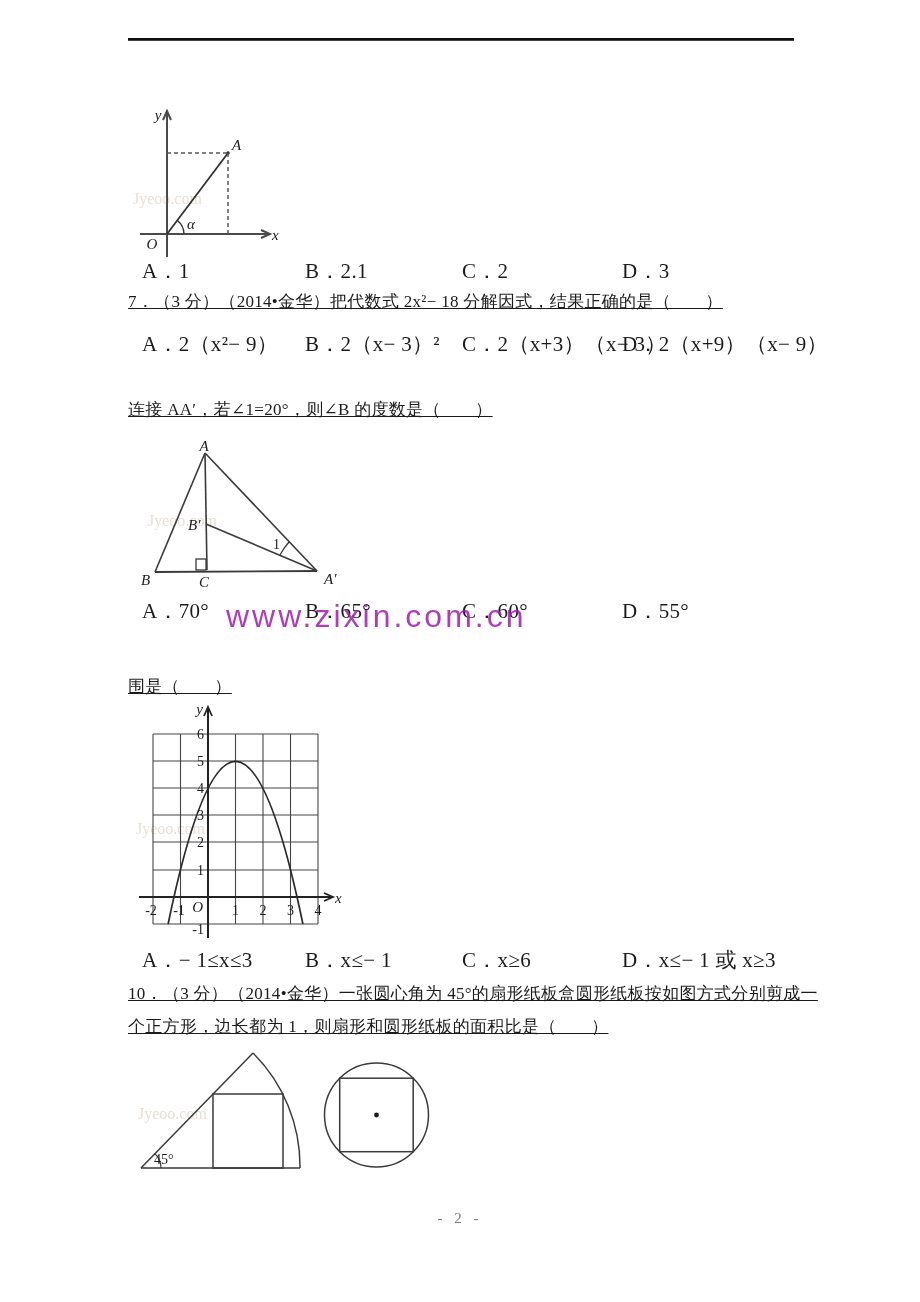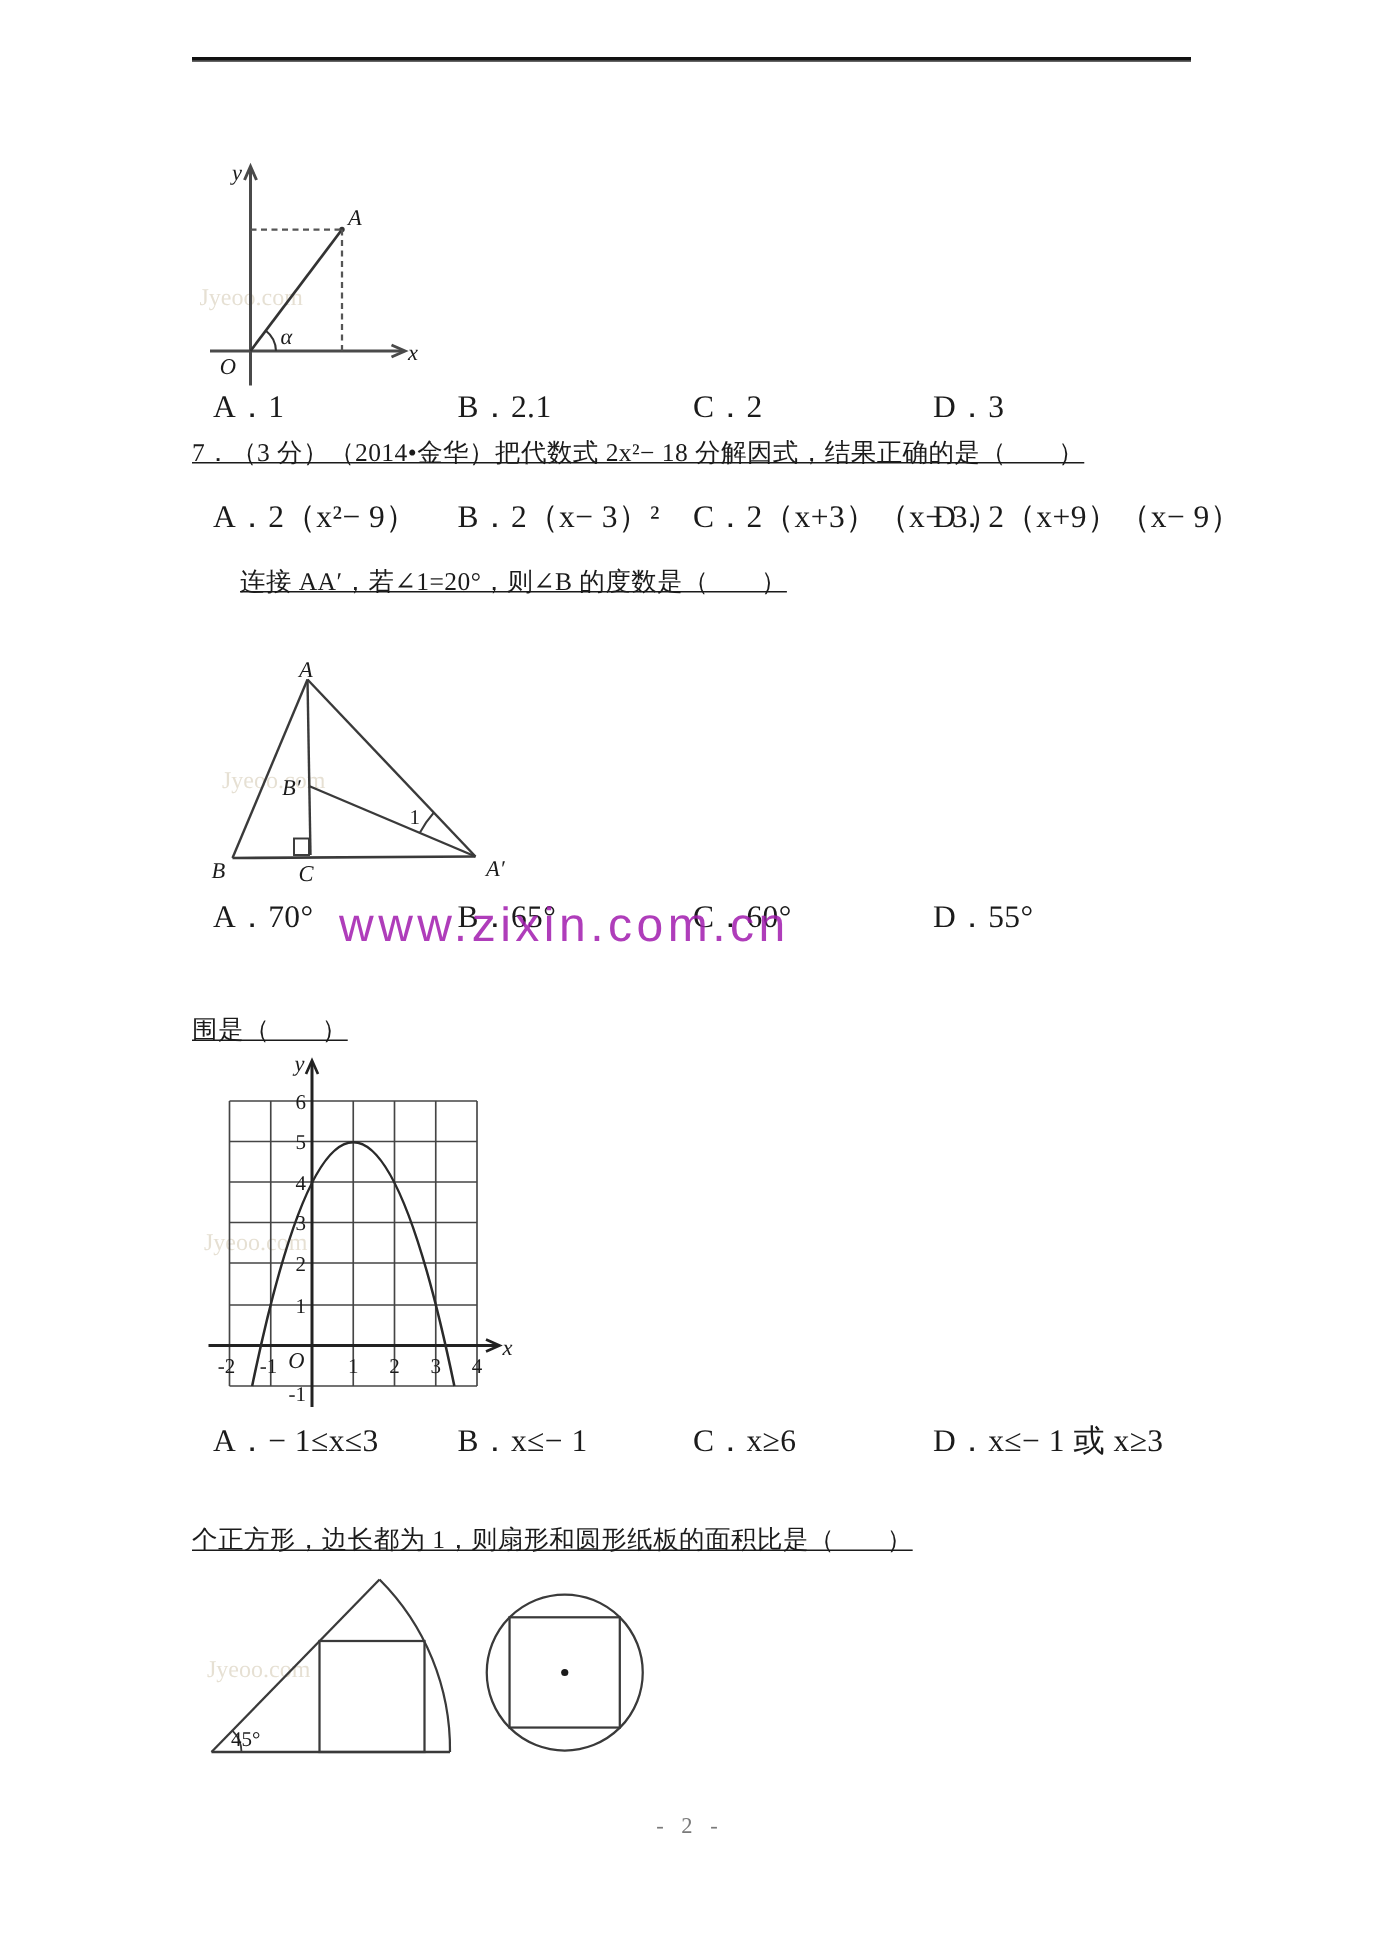--- a/index.html
+++ b/index.html
@@ -74,21 +74,21 @@
   <div class="opt cB row6">B．2.1</div>
   <div class="opt cC row6">C．2</div>
   <div class="opt cD row6">D．3</div>
 
   <div class="qtext" style="top:291px;">7．（3 分）（2014•金华）把代数式 2x²− 18 分解因式，结果正确的是（　　）</div>
   <div class="opt cA row7">A．2（x²− 9）</div>
   <div class="opt cB row7">B．2（x− 3）²</div>
   <div class="opt cC row7">C．2（x+3）（x− 3）</div>
   <div class="opt cD row7">D．2（x+9）（x− 9）</div>
 
-  <div class="qtext" style="top:377px;margin-left:32px;">连接 AA′，若∠1=20°，则∠B 的度数是（　　）</div>
+  <div class="qtext" style="top:399px;">连接 AA′，若∠1=20°，则∠B 的度数是（　　）</div>
 
   <svg class="fig" style="left:115px;top:440px;" width="235" height="160" viewBox="0 0 235 160">
     <path d="M 90 13 L 40 132" stroke="#3a3a3a" stroke-width="1.6" fill="none"></path>
     <path d="M 40 132 L 202 131" stroke="#3a3a3a" stroke-width="1.8" fill="none"></path>
     <path d="M 90 13 L 92 130" stroke="#3a3a3a" stroke-width="1.6" fill="none"></path>
     <path d="M 90 13 L 202 131" stroke="#3a3a3a" stroke-width="1.6" fill="none"></path>
     <path d="M 91 84 L 202 131" stroke="#3a3a3a" stroke-width="1.6" fill="none"></path>
     <rect x="81" y="119" width="10" height="11" stroke="#3a3a3a" stroke-width="1.3" fill="none"></rect>
     <path d="M 174 102 Q 168.5 108.3 165 115" stroke="#3a3a3a" stroke-width="1.3" fill="none"></path>
     <text class="var" x="89" y="11" text-anchor="middle">A</text>
@@ -146,20 +146,21 @@
     <text class="num" x="130" y="215" text-anchor="middle">2</text>
     <text class="num" x="157.5" y="215" text-anchor="middle">3</text>
     <text class="num" x="185" y="215" text-anchor="middle">4</text>
   </svg>
 
   <div class="opt cA row9">A．− 1≤x≤3</div>
   <div class="opt cB row9">B．x≤− 1</div>
   <div class="opt cC row9">C．x≥6</div>
   <div class="opt cD row9">D．x≤− 1 或 x≥3</div>
 
+  <div class="qtext" style="top:983px;">10．（3 分）（2014•金华）一张圆心角为 45°的扇形纸板盒圆形纸板按如图方式分别剪成一</div>
   <div class="qtext" style="top:1016px;">个正方形，边长都为 1，则扇形和圆形纸板的面积比是（　　）</div>
 
   <svg class="fig" style="left:130px;top:1045px;" width="310" height="135" viewBox="0 0 310 135">
 
     <path d="M 11 123 L 170 123" stroke="#3a3a3a" stroke-width="1.7" fill="none"></path>
     <path d="M 11 123 L 123 8" stroke="#3a3a3a" stroke-width="1.5" fill="none"></path>
     <path d="M 123 8 A 160 160 0 0 1 170 123" stroke="#3a3a3a" stroke-width="1.5" fill="none"></path>
     <rect x="83" y="49" width="70" height="74" stroke="#3a3a3a" stroke-width="1.5" fill="none"></rect>
     <path d="M 31 123 Q 31 114.7 25.1 108.9" stroke="#3a3a3a" stroke-width="1.2" fill="none"></path>
     <text class="num" x="24" y="119">45°</text>

